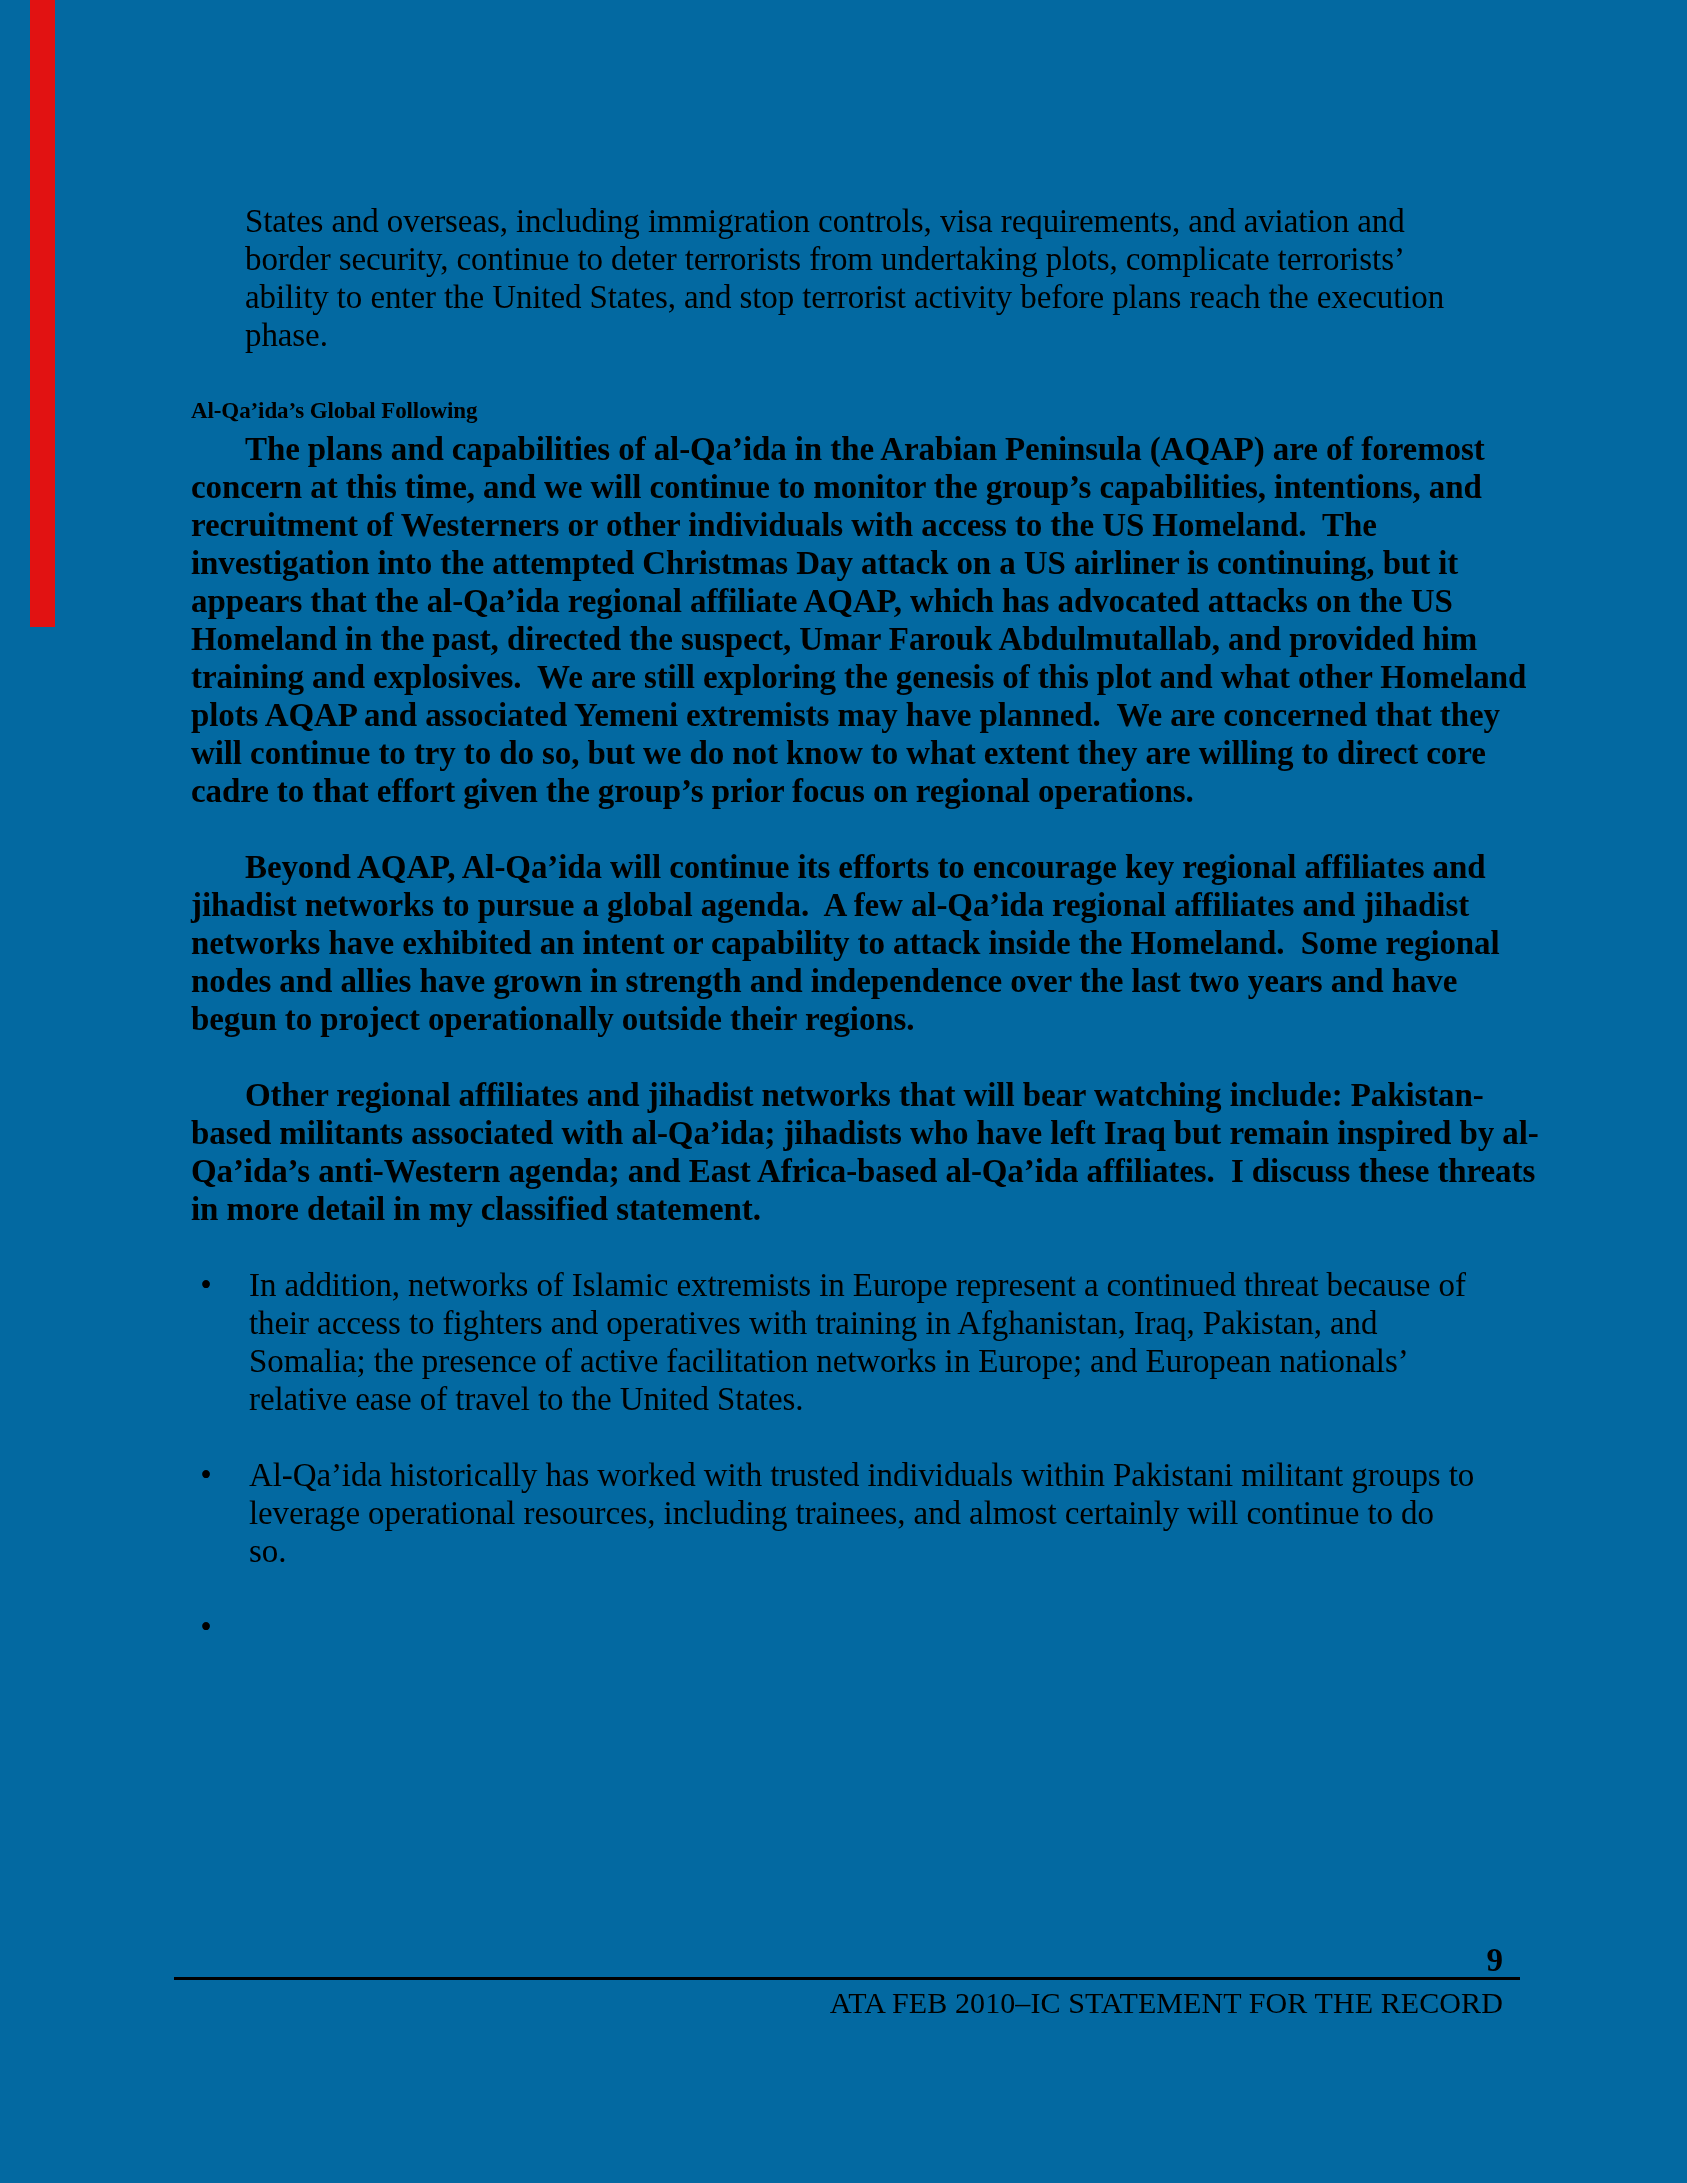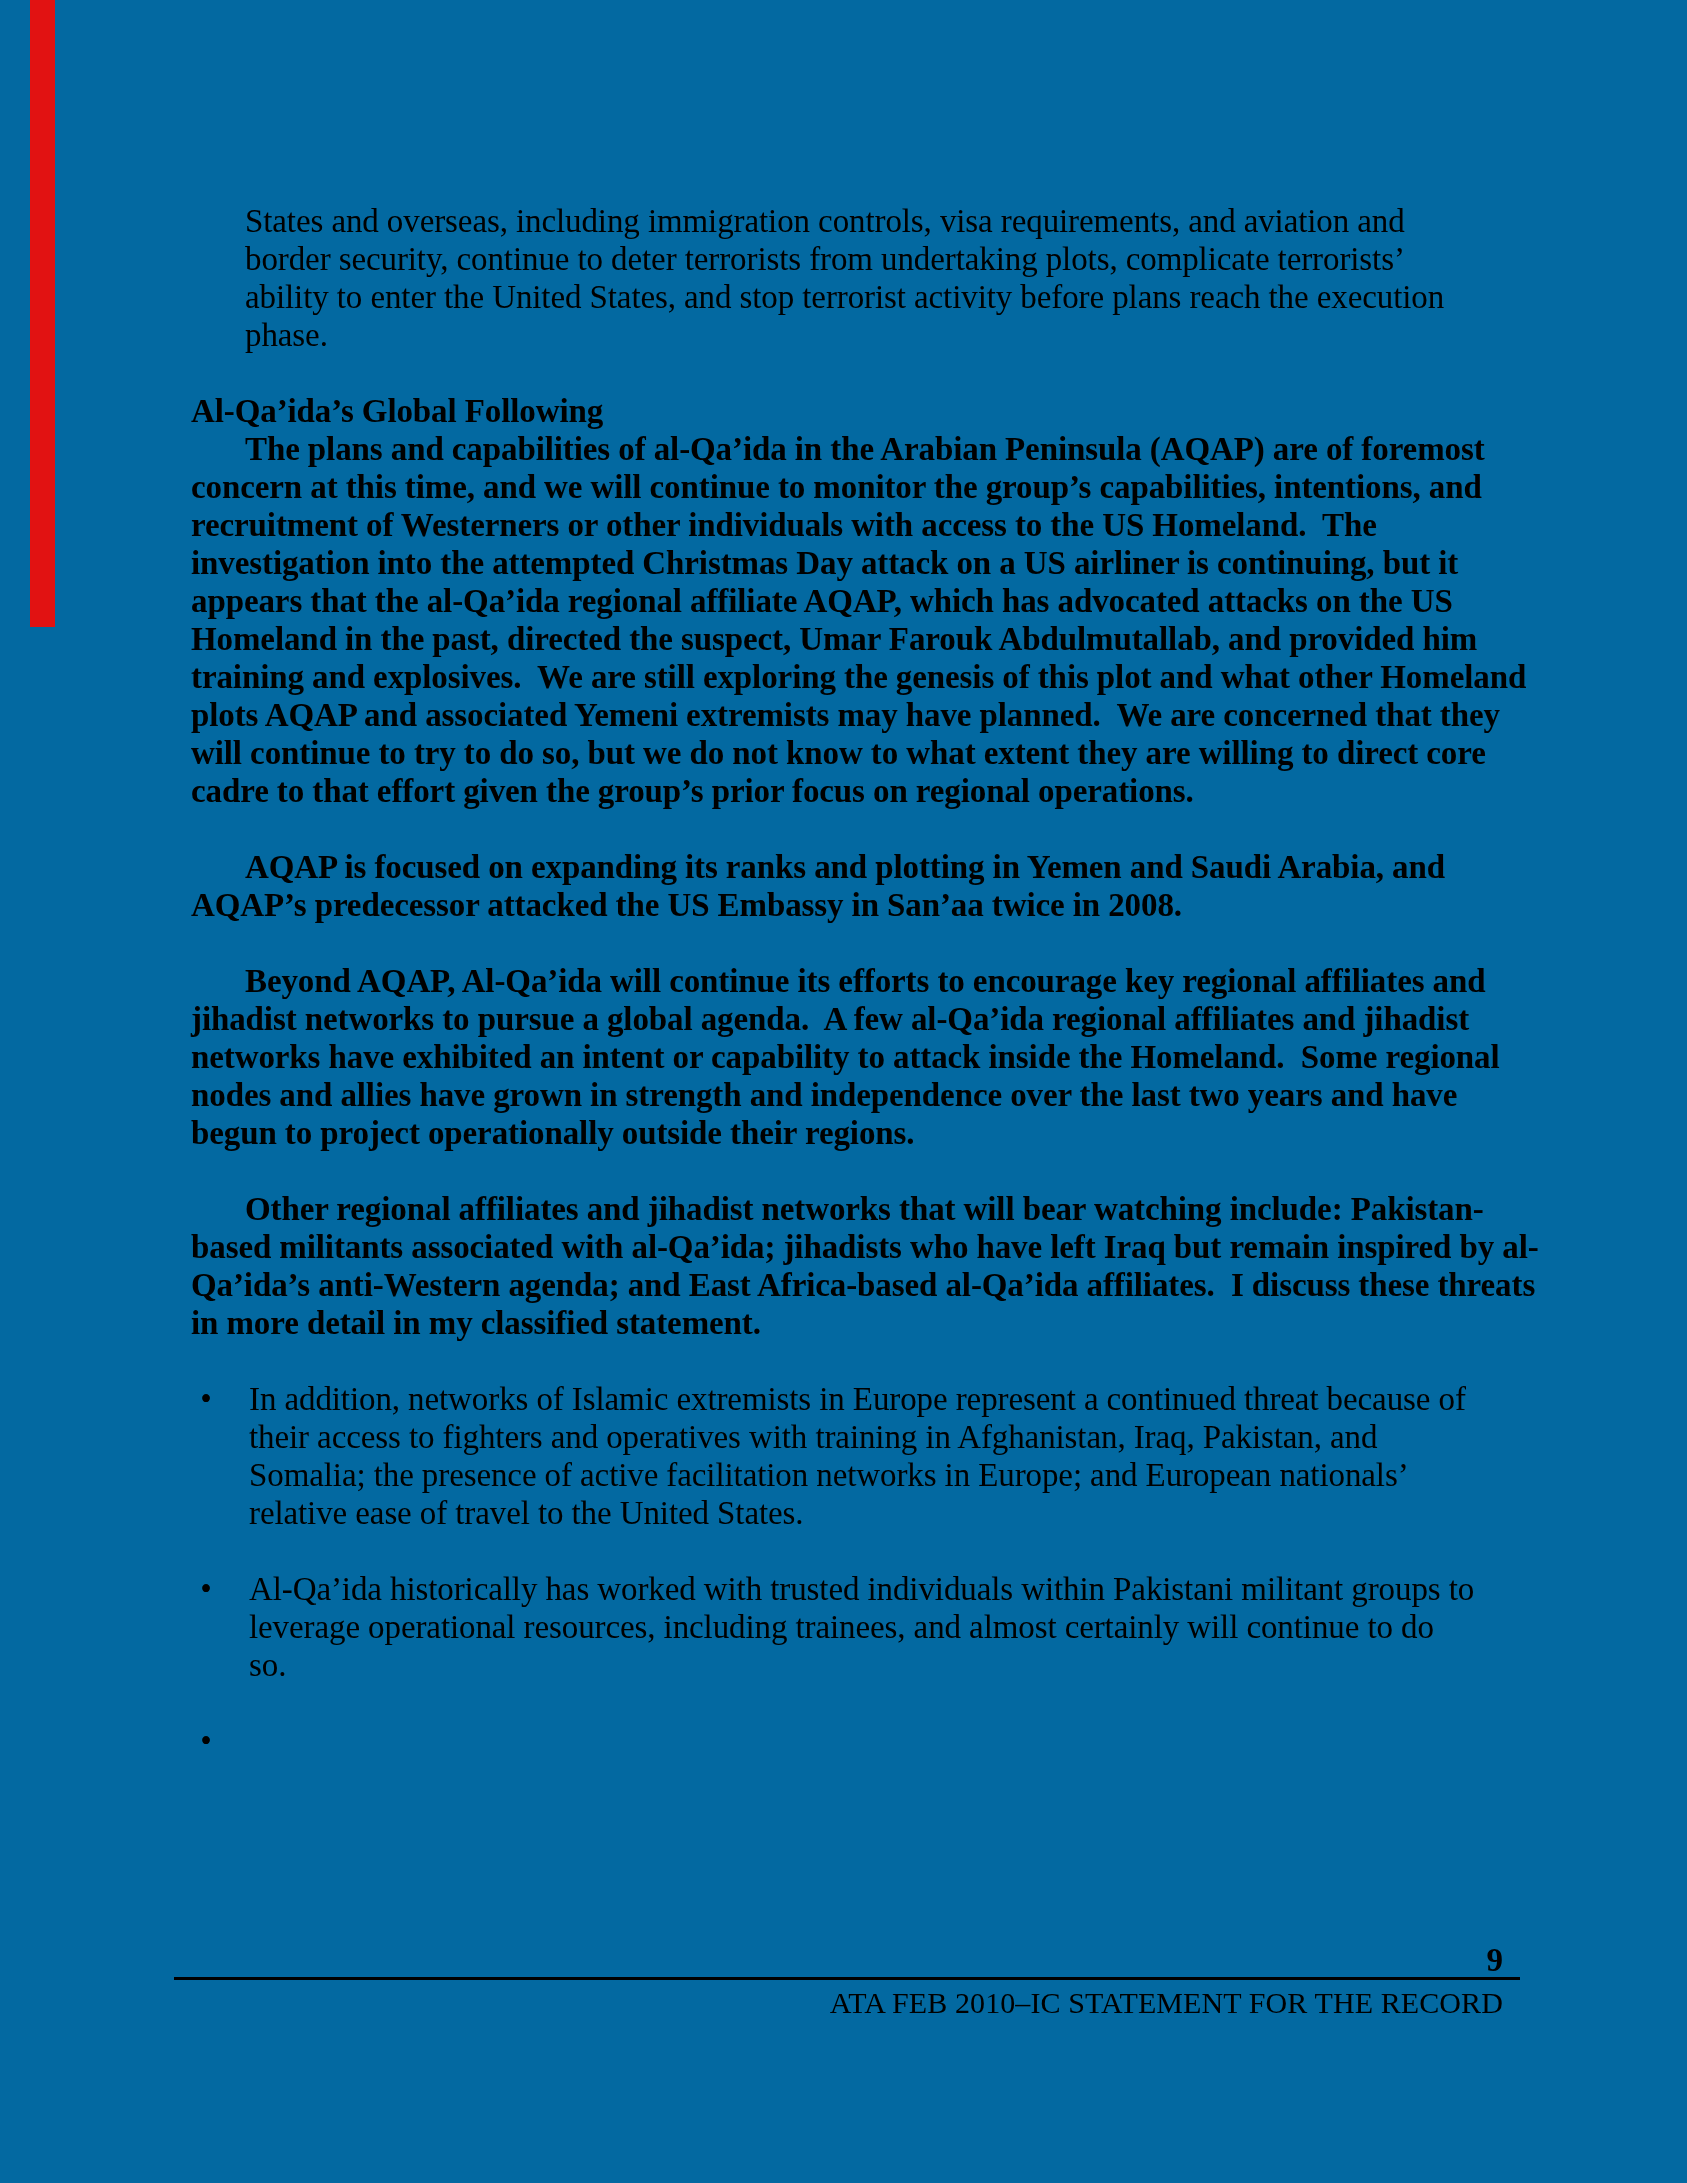--- a/index.html
+++ b/index.html
@@ -40,21 +40,21 @@
   }
   .hang {
     margin-left: 54px;   
   }
   .ind {
     text-indent: 54px;   
     font-weight: bold;
   }
   .heading {
     margin: 0;
-    font-size: 33px;
+    font-size: 23px;
     line-height: 38px;
     font-weight: bold;
     white-space: pre;
   }
   .bullet {
     position: relative;
     margin: 0 0 38px 0;
     padding-left: 58px;
   }
   .bullet .glyph {
@@ -111,22 +111,20 @@
 concern at this time, and we will continue to monitor the group’s capabilities, intentions, and
 recruitment of Westerners or other individuals with access to the US Homeland.  The
 investigation into the attempted Christmas Day attack on a US airliner is continuing, but it
 appears that the al-Qa’ida regional affiliate AQAP, which has advocated attacks on the US
 Homeland in the past, directed the suspect, Umar Farouk Abdulmutallab, and provided him
 training and explosives.  We are still exploring the genesis of this plot and what other Homeland
 plots AQAP and associated Yemeni extremists may have planned.  We are concerned that they
 will continue to try to do so, but we do not know to what extent they are willing to direct core
 cadre to that effort given the group’s prior focus on regional operations.</p>
 
-    <p class="block ind">AQAP is focused on expanding its ranks and plotting in Yemen and Saudi Arabia, and
-AQAP’s predecessor attacked the US Embassy in San’aa twice in 2008.</p>
 
     <p class="block ind">Beyond AQAP, Al-Qa’ida will continue its efforts to encourage key regional affiliates and
 jihadist networks to pursue a global agenda.  A few al-Qa’ida regional affiliates and jihadist
 networks have exhibited an intent or capability to attack inside the Homeland.  Some regional
 nodes and allies have grown in strength and independence over the last two years and have
 begun to project operationally outside their regions.</p>
 
     <p class="block ind">Other regional affiliates and jihadist networks that will bear watching include: Pakistan-
 based militants associated with al-Qa’ida; jihadists who have left Iraq but remain inspired by al-
 Qa’ida’s anti-Western agenda; and East Africa-based al-Qa’ida affiliates.  I discuss these threats

